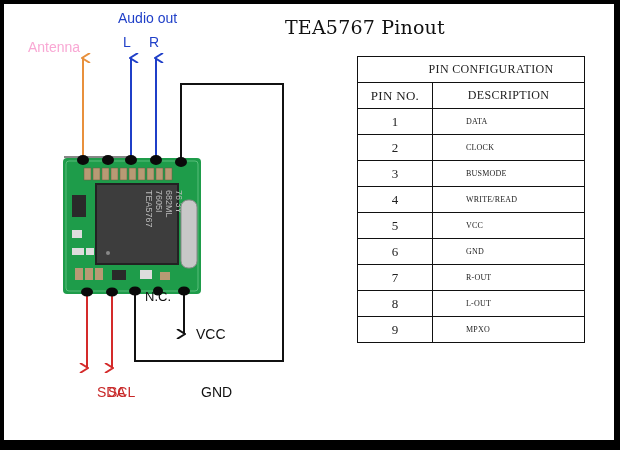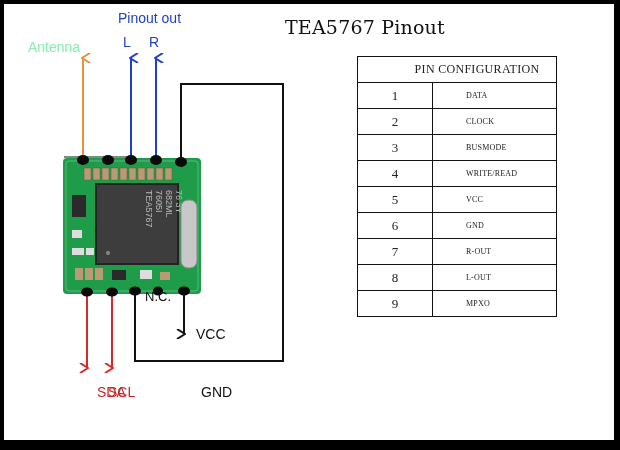--- a/index.html
+++ b/index.html
@@ -1,21 +1,21 @@
 <!DOCTYPE html>
 <html><head>
 <meta charset="utf-8">
 <style>
   html, body { margin:0; padding:0; background:#000; }
   body { width:620px; height:450px; position:relative; overflow:hidden; font-family:"Liberation Sans", sans-serif; }
   #frame { position:absolute; left:4px; top:4px; width:610px; height:436px; background:#fff; }
   #diagram { position:absolute; left:0; top:0; width:620px; height:450px; }
   .lbl { position:absolute; font-family:"Liberation Sans", sans-serif; font-size:14px; white-space:nowrap; }
   #title { position:absolute; left:285px; top:16px; font-family:"DejaVu Serif", serif; font-size:19px; color:#111; letter-spacing:0.2px; }
-  table#pins { position:absolute; left:357px; top:56px; width:200px; border-collapse:collapse; font-family:"Liberation Serif", serif; }
+  table#pins { position:absolute; left:357px; top:56px; width:228px; border-collapse:collapse; font-family:"Liberation Serif", serif; }
   table#pins td { border:1.5px solid #111; height:25px; padding:0; color:#222; }
   table#pins .span { text-align:center; font-size:12px; padding-left:40px; letter-spacing:0.3px; }
   table#pins .hdr { font-size:12px; text-align:center; letter-spacing:0.3px; }
   table#pins .num { width:74px; text-align:center; font-size:13px; }
   table#pins .desc { font-size:8px; padding-left:33px; letter-spacing:0.2px; }
 </style>
 </head>
 <body>
 
 <div id="frame"></div>
@@ -98,34 +98,38 @@
       <ellipse cx="112" cy="292" rx="6" ry="4.5"></ellipse>
       <ellipse cx="135" cy="291" rx="6" ry="4.5"></ellipse>
       <ellipse cx="158" cy="291" rx="5" ry="4.5"></ellipse>
       <ellipse cx="184" cy="291" rx="6" ry="4.5"></ellipse>
     </g>
   </g>
 </svg>
 
 <div id="title">TEA5767 Pinout</div>
 
-<div class="lbl" style="left:118px;top:10px;color:#1f3fc8;">Pinout out</div>
+<div class="lbl" style="left:118px;top:10px;color:#1f3fc8;">Audio out</div>
 <div class="lbl" style="left:123px;top:34px;color:#1f3fc8;">L</div>
 <div class="lbl" style="left:149px;top:34px;color:#1f3fc8;">R</div>
-<div class="lbl" style="left:28px;top:39px;color:#86efac;">Antenna</div>
+<div class="lbl" style="left:28px;top:39px;color:#f9a8d4;">Antenna</div>
 <div class="lbl" style="left:145px;top:289px;color:#111;font-size:13px;">N.C.</div>
 <div class="lbl" style="left:196px;top:326px;color:#111;">VCC</div>
 <div class="lbl" style="left:60px;top:384px;color:#c82828;margin-left:37px;">SDA</div>
 <div class="lbl" style="left:108px;top:384px;color:#c82828;">SCL</div>
 <div class="lbl" style="left:201px;top:384px;color:#111;">GND</div>
 
 <table id="pins">
   <tbody>
       <tr>
     <td colspan="2" class="span">PIN CONFIGURATION</td>
+  </tr>
+  <tr>
+    <td class="num hdr">PIN NO.</td>
+    <td class="hdr">DESCRIPTION</td>
   </tr>
   <tr>
         <td class="num">1</td>
         <td class="desc">DATA</td>
       </tr>
   <tr>
         <td class="num">2</td>
         <td class="desc">CLOCK</td>
       </tr>
   <tr>

